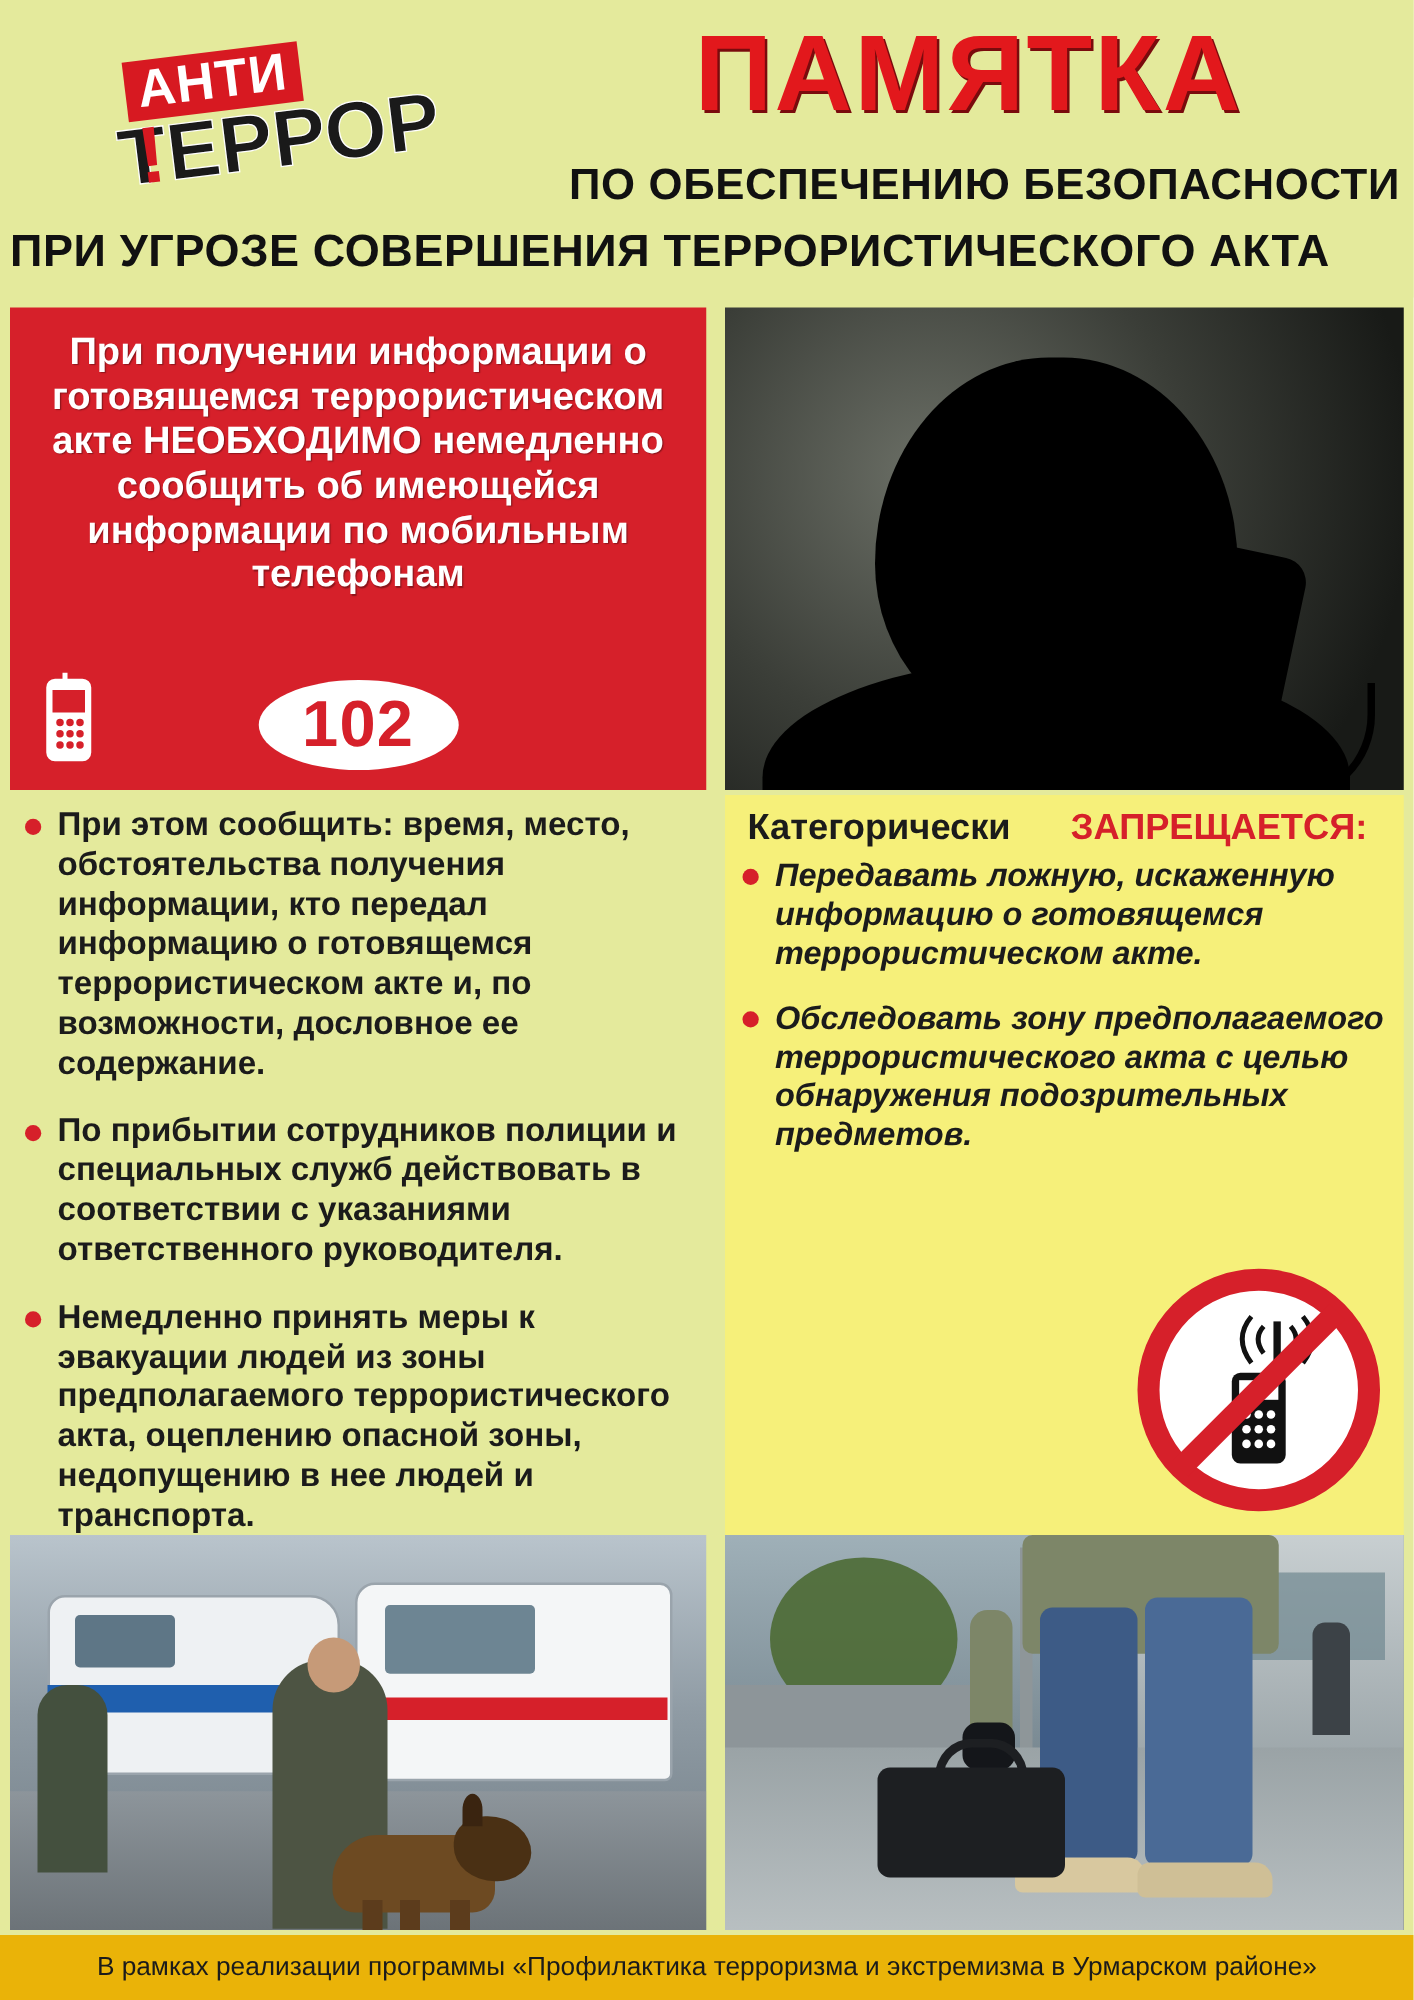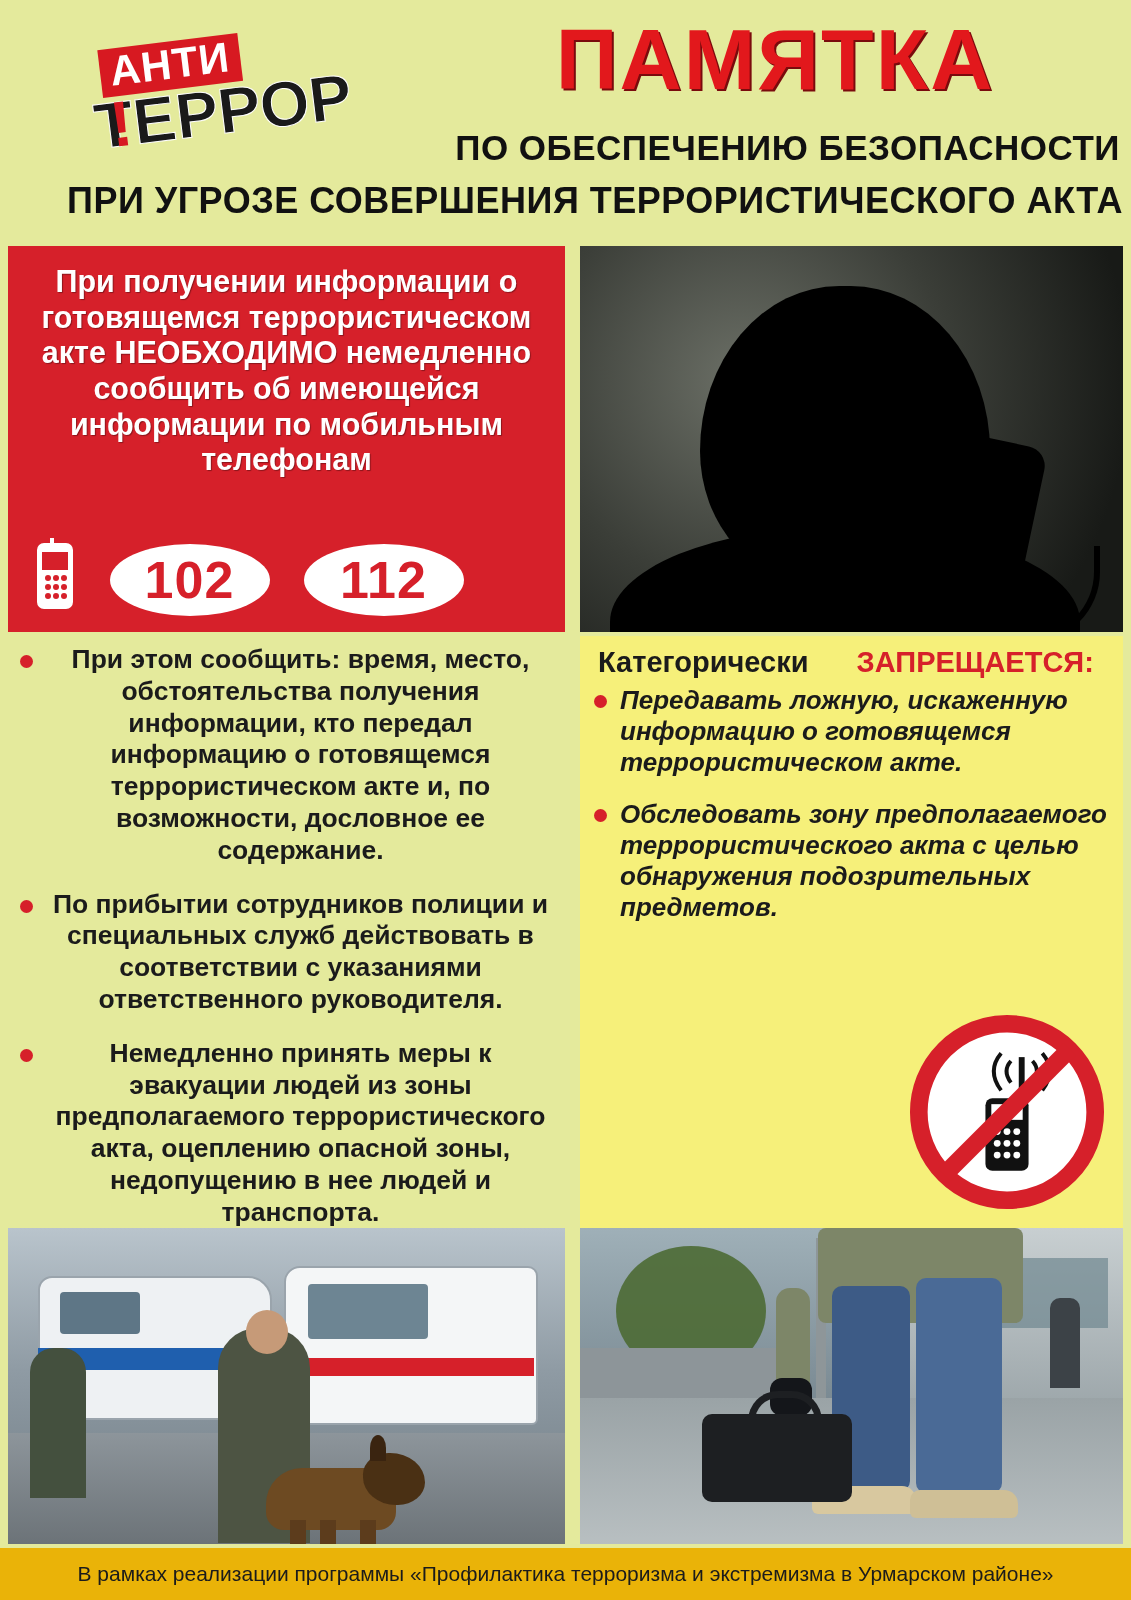--- a/index.html
+++ b/index.html
@@ -90,21 +90,21 @@
     color: #111111;
     font-size: 35px;
     font-weight: bold;
     letter-spacing: 0.5px;
   }
   .title-sub2 {
     position: absolute;
     left: 8px;
     top: 180px;
     width: 1115px;
-    text-align: right;
+    text-align: left;
     color: #111111;
     font-size: 36px;
     font-weight: bold;
     letter-spacing: 0.5px;
   }
 
   
   .redbox {
     position: absolute;
     left: 8px;
@@ -221,21 +221,20 @@
     width: 557px;
     height: 592px;
     background: #e4ea9c;
     padding: 8px 10px 0 10px;
     box-sizing: border-box;
   }
   .bullet-list {
     list-style: none;
     margin: 0;
     padding: 0;
-    text-align: center;
   }
   .bullet-list li {
     position: relative;
     padding-left: 28px;
     margin-bottom: 22px;
     font-size: 26.5px;
     font-weight: bold;
     line-height: 1.2;
     color: #1b1b1b;
   }
@@ -582,21 +581,20 @@
       <circle cx="26" cy="49" r="3" fill="#d6202a"></circle>
       <circle cx="34" cy="49" r="3" fill="#d6202a"></circle>
       <circle cx="18" cy="58" r="3" fill="#d6202a"></circle>
       <circle cx="26" cy="58" r="3" fill="#d6202a"></circle>
       <circle cx="34" cy="58" r="3" fill="#d6202a"></circle>
       <rect x="20" y="0" width="4" height="10" fill="#ffffff"></rect>
     </svg>
 
     <div class="phones">
       <div class="phone-oval">102</div>
-      <div class="phone-oval">112</div>
     </div>
   </div>
 
   <div class="photo-silhouette">
     <div class="sil-head"></div>
     <div class="sil-shoulder"></div>
     <div class="sil-arm"></div>
     <div class="sil-handset"></div>
     <div class="sil-cord"></div>
   </div>

